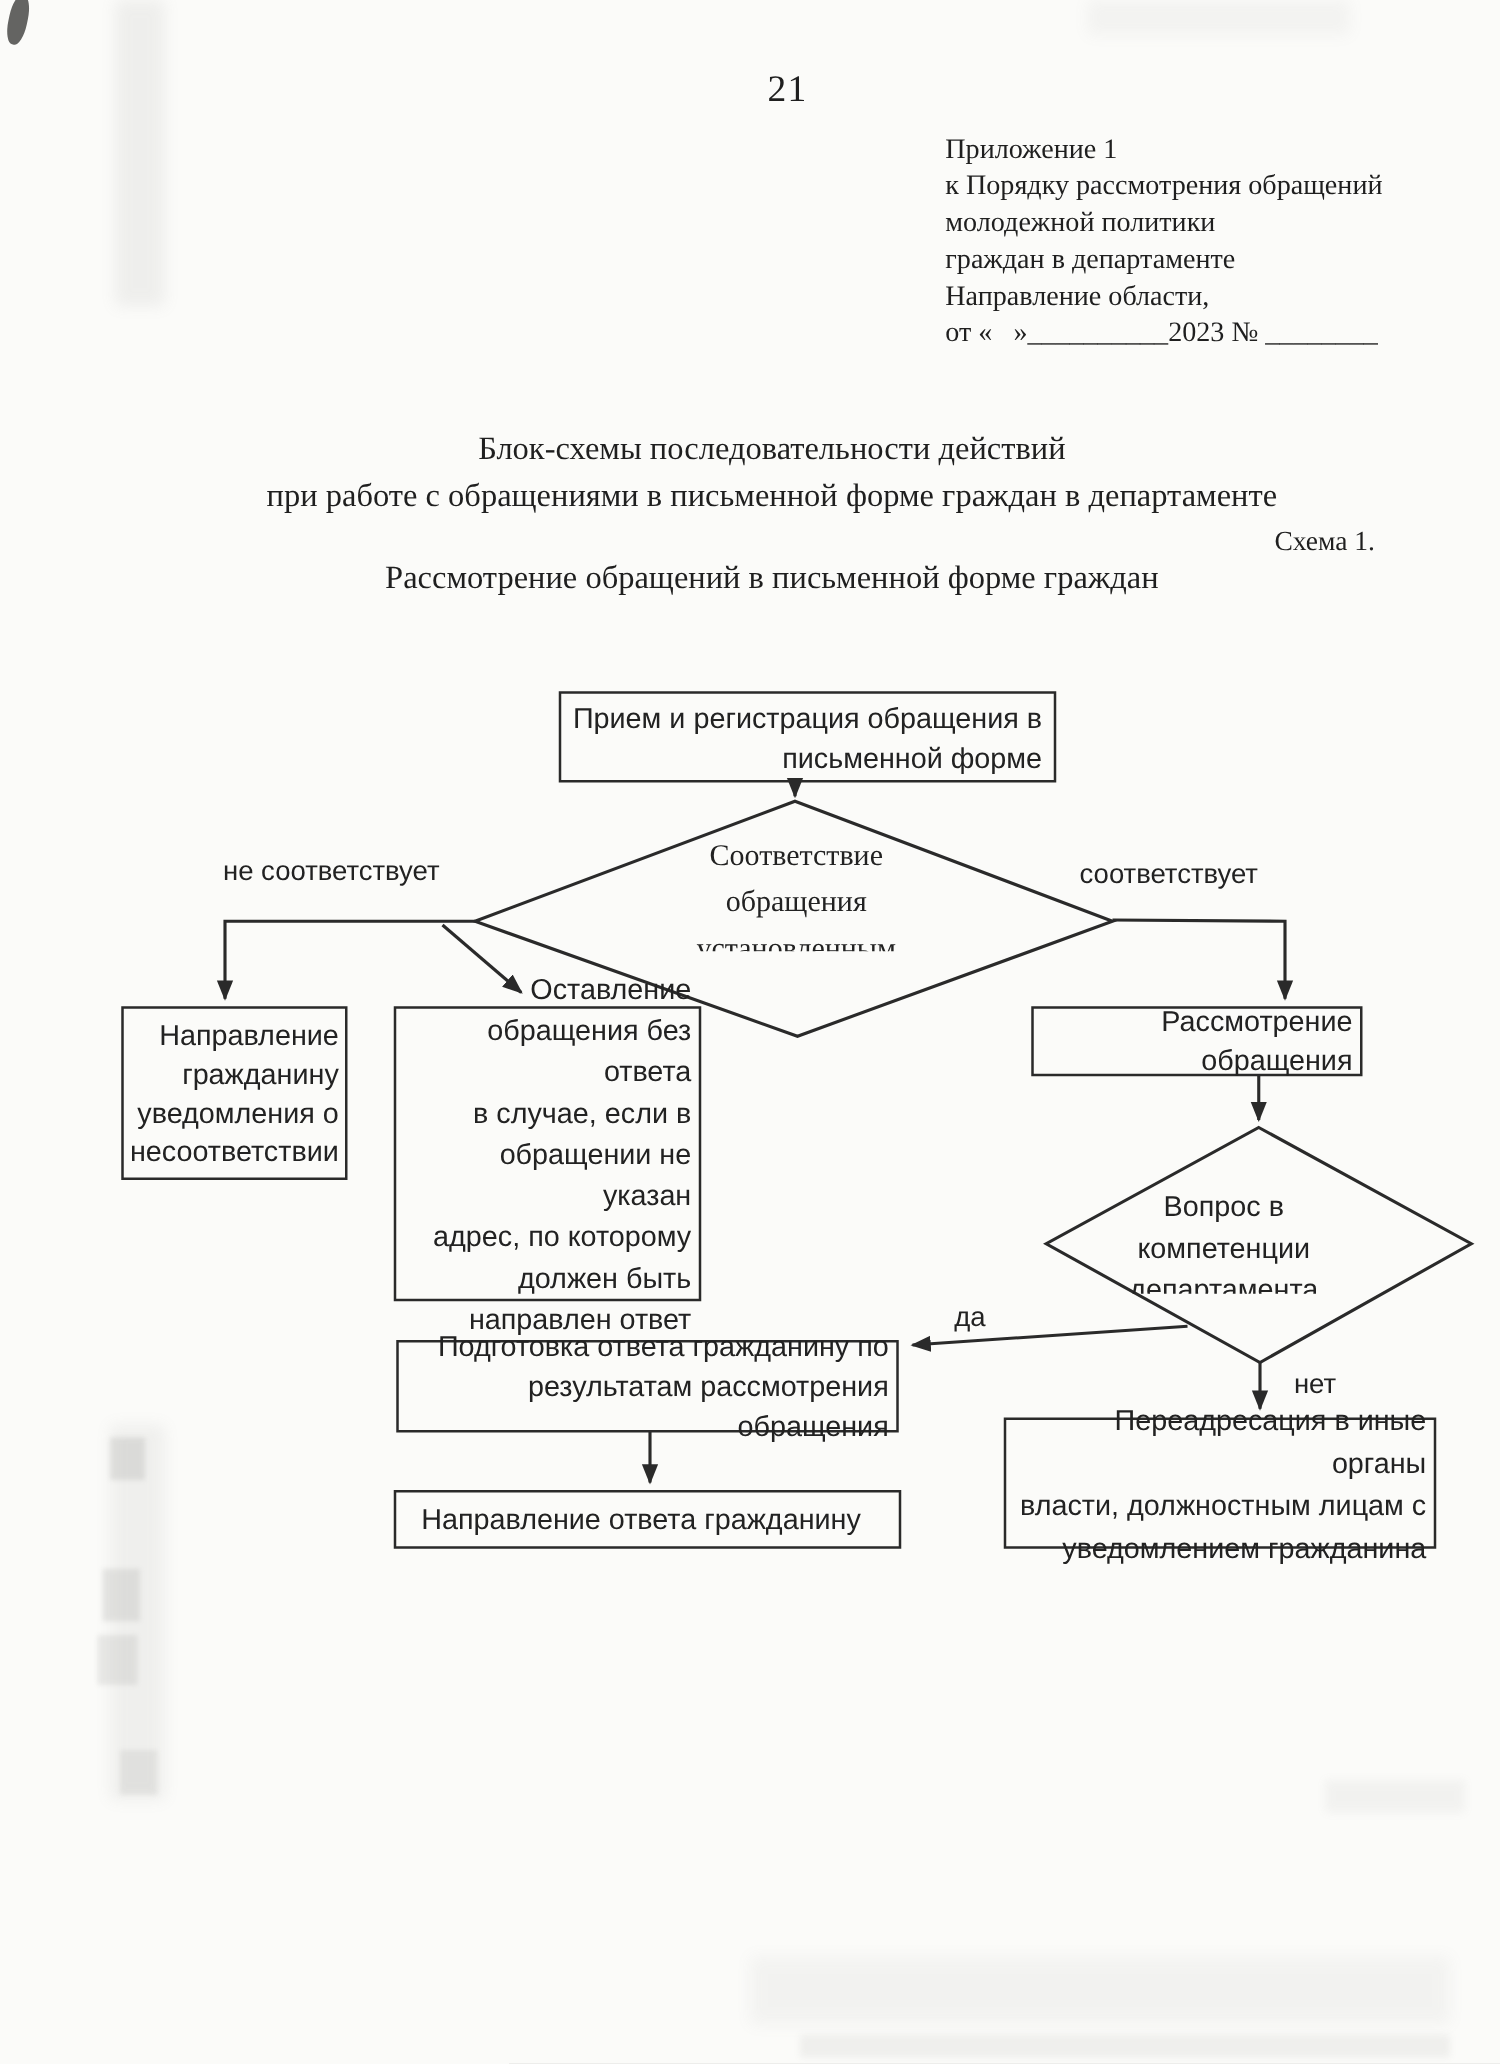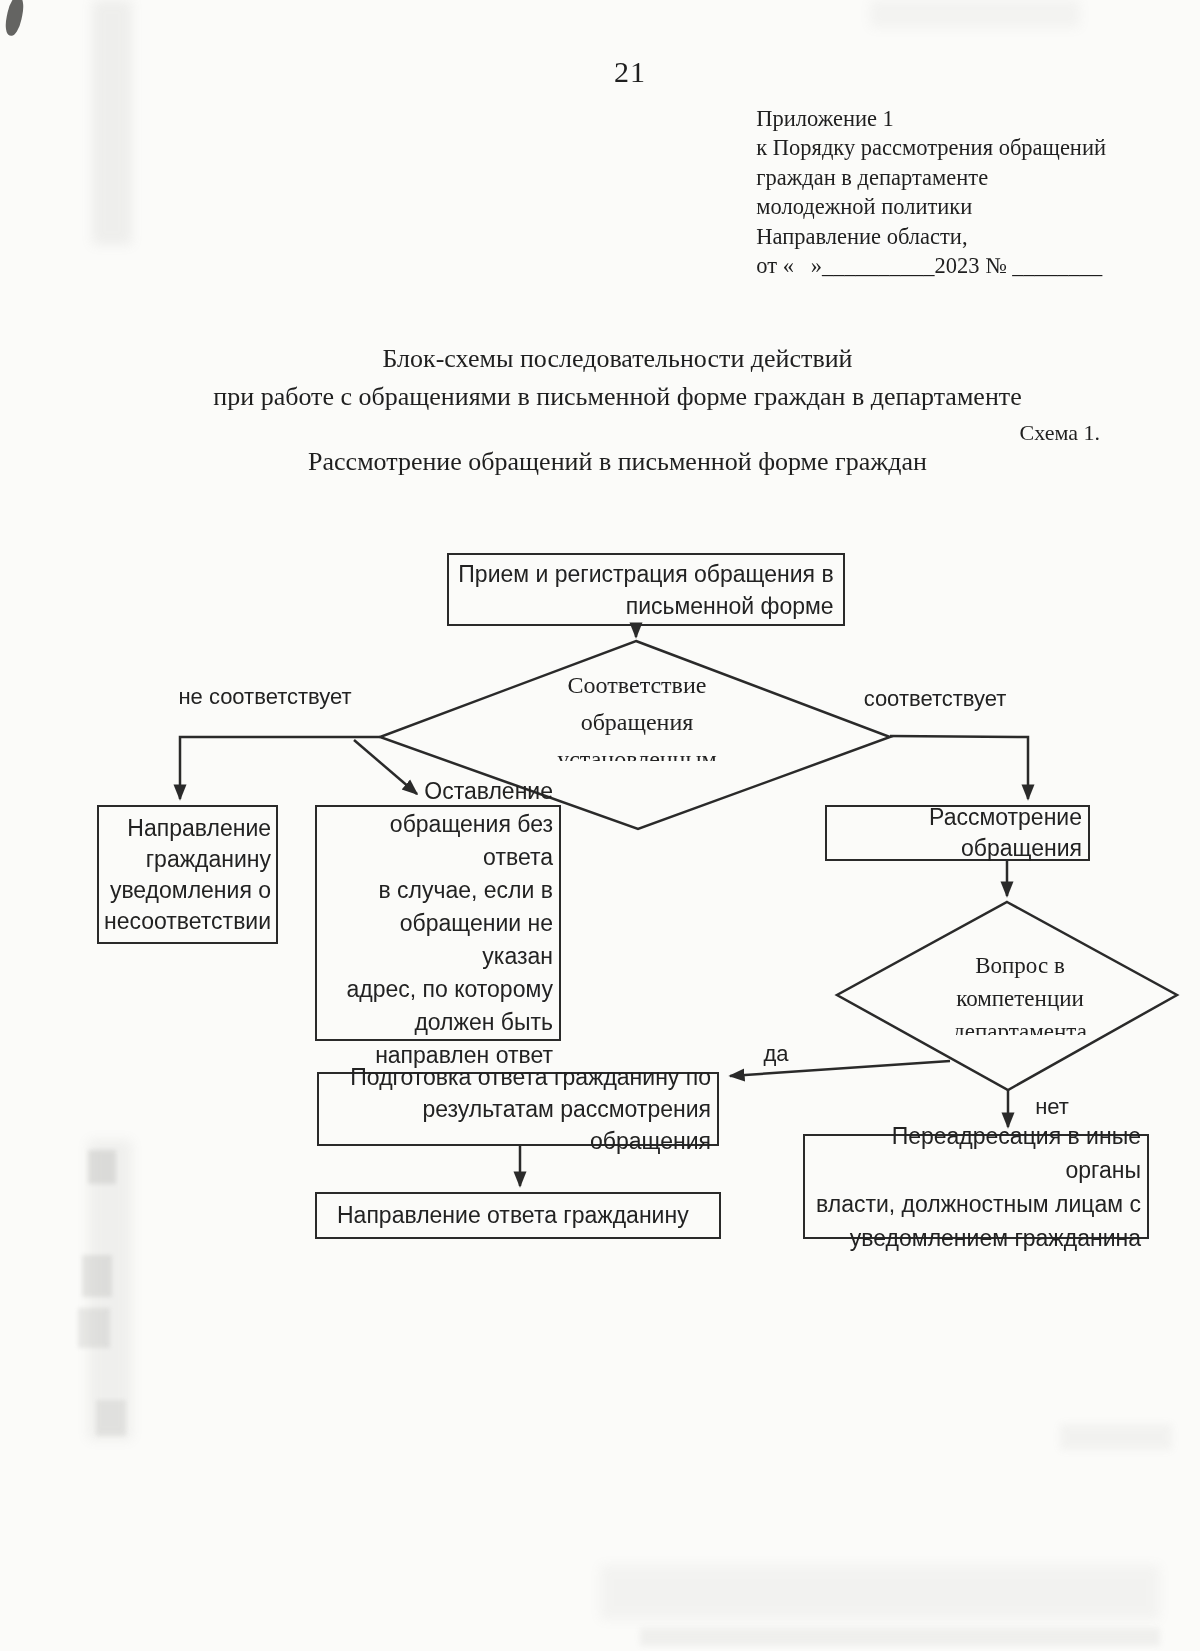--- a/index.html
+++ b/index.html
@@ -53,22 +53,22 @@
   <div class="art" style="left:870px;top:0;width:210px;height:28px;opacity:.07;filter:blur(6px);"></div>
   <div class="art" style="left:1060px;top:1424px;width:112px;height:26px;opacity:.08;filter:blur(4px);"></div>
   <div class="art" style="left:600px;top:1565px;width:560px;height:55px;opacity:.07;filter:blur(6px);"></div>
   <div class="art" style="left:640px;top:1628px;width:520px;height:18px;opacity:.10;filter:blur(3px);"></div>
 
   <div class="abs pagenum">21</div>
 
   <div class="abs appendix">
     <div>Приложение 1</div>
     <div>к Порядку рассмотрения обращений</div>
+    <div>молодежной политики</div>
     <div>граждан в департаменте</div>
-    <div>молодежной политики</div>
     <div>Направление области,</div>
     <div>от «   »__________2023 № ________</div>
   </div>
 
   <div class="abs title">
     <div>Блок-схемы последовательности действий</div>
     <div>при работе с обращениями в письменной форме граждан в департаменте</div>
   </div>
 
   <div class="abs schema-label">Схема 1.</div>
@@ -112,21 +112,21 @@
   <div class="fbox" style="left:315px;top:805px;width:246px;height:236px;line-height:33px;">Оставление
 обращения без ответа
 в случае, если в
 обращении не указан
 адрес, по которому
 должен быть
 направлен ответ</div>
 
   <div class="fbox" style="left:825px;top:805px;width:265px;height:56px;">Рассмотрение обращения</div>
 
-  <div class="dtext" style="left:920px;top:949px;width:200px;height:86px;font-size:23px;line-height:33px;font-family:Liberation Serif, serif;">Вопрос в
+  <div class="dtext" style="left:879px;top:949px;width:200px;height:86px;font-size:23px;line-height:33px;">Вопрос в
 компетенции
 департамента</div>
 
   <div class="flabel" style="left:744px;top:1041px;width:64px;">да</div>
   <div class="flabel" style="left:1012px;top:1094px;width:80px;">нет</div>
 
   <div class="fbox" style="left:317px;top:1072px;width:402px;height:74px;line-height:32px;">Подготовка ответа гражданину по
 результатам рассмотрения обращения</div>
 
   <div class="fbox" style="left:315px;top:1192px;width:406px;height:47px;justify-content:flex-start;text-align:left;padding-left:20px;">Направление ответа гражданину</div>

